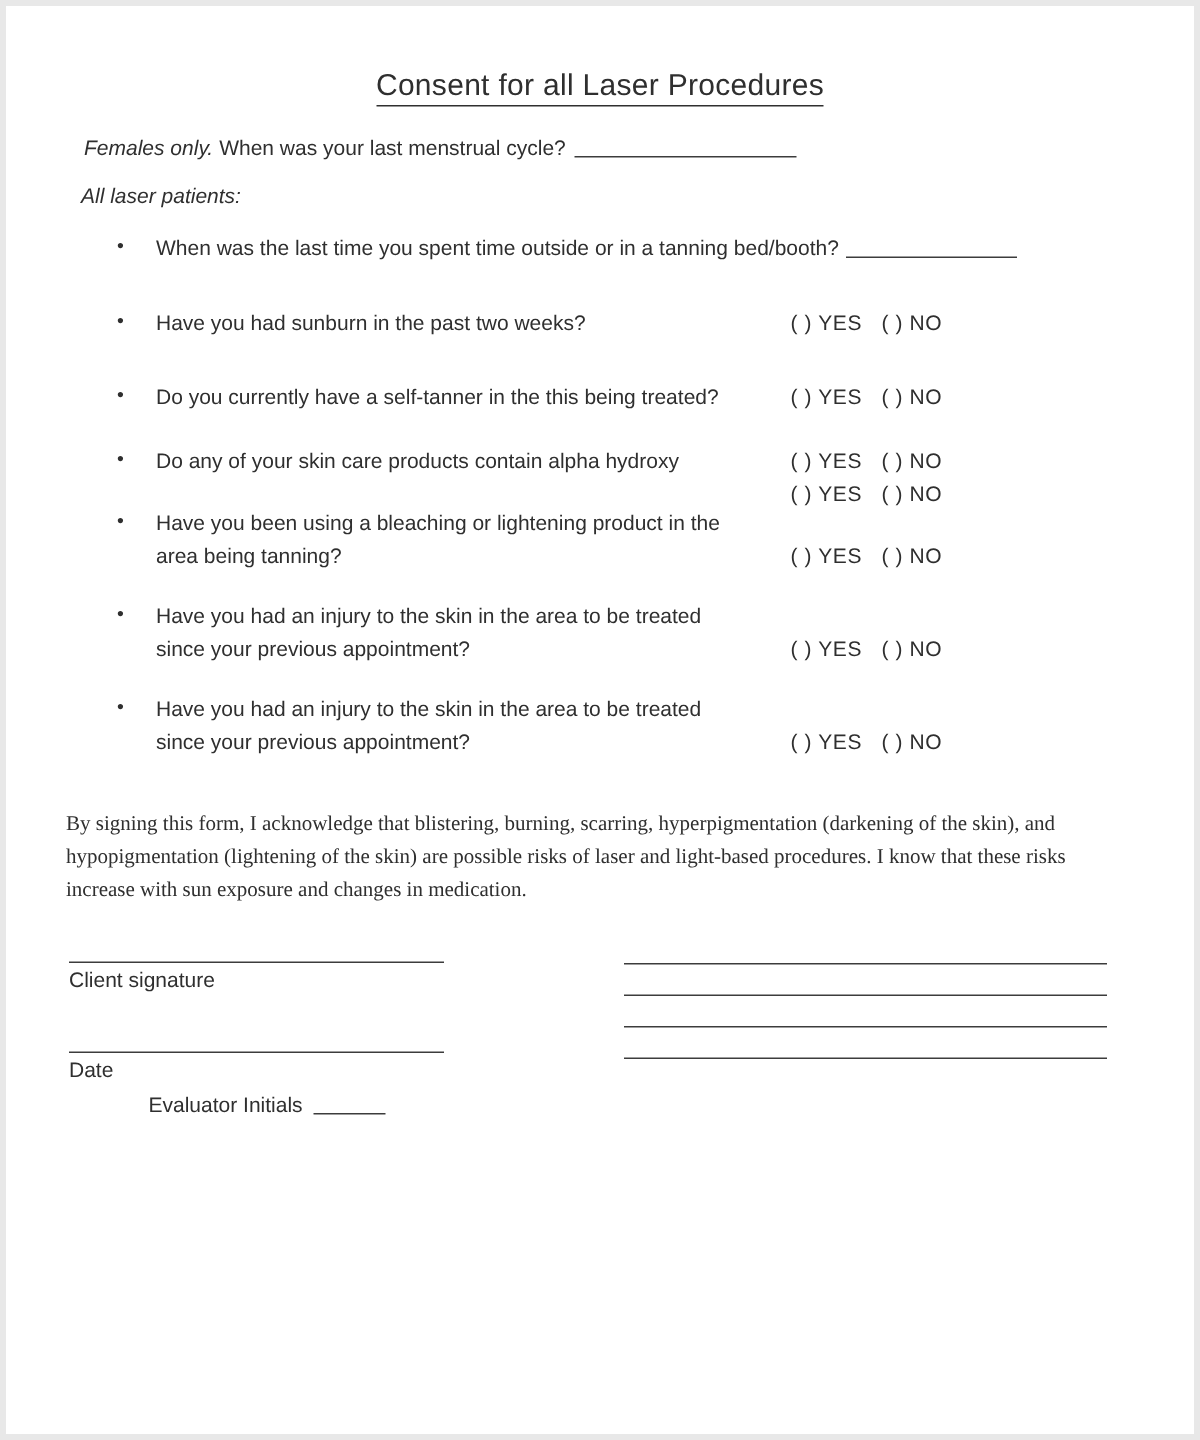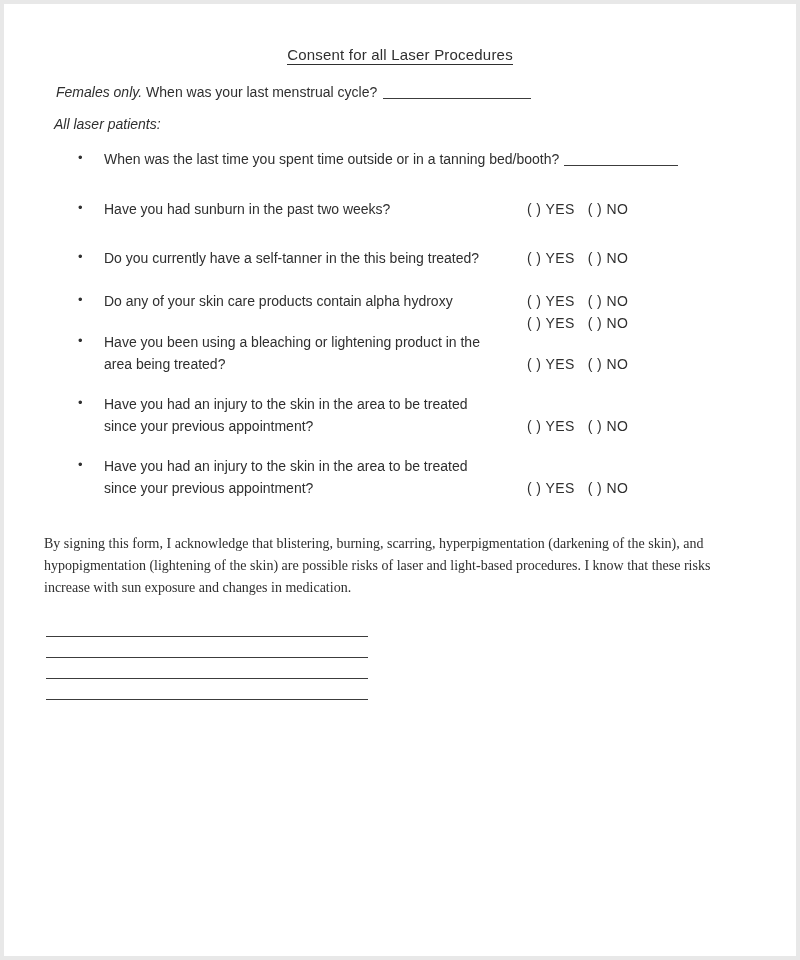--- a/index.html
+++ b/index.html
@@ -13,21 +13,21 @@
     font-family: "Liberation Sans", "DejaVu Sans", sans-serif;
     font-size: 14px;
     color: #2f2f2f;
     overflow: hidden;
   }
 
   
   .doc-title { margin-top: 42px; text-align: center; }
   .doc-title .title-text {
     display: inline-block;
-    font-size: 15px;
+    font-size: 20px;
     letter-spacing: 0.2px;
     border-bottom: 1.6px solid #2f2f2f;
     padding-bottom: 1px;
   }
 
   
   .blank {
     display: inline-block;
     border-bottom: 1.4px solid #3c3c3c;
     height: 13px;
@@ -122,21 +122,21 @@
         <span>(  ) YES</span><span class="no-opt">(  ) NO</span>
       </div>
       <div class="yesno second-line">
         <span>(  ) YES</span><span class="no-opt">(  ) NO</span>
       </div>
     </div>
 
     <div class="q-item mb18">
       <span class="bullet">•</span>
       <div>Have you been using a bleaching or lightening product in the</div>
-      <div>area being treated?</div>
+      <div>area being tanning?</div>
       <div class="yesno second-line">
         <span>(  ) YES</span><span class="no-opt">(  ) NO</span>
       </div>
     </div>
 
     <div class="q-item mb18">
       <span class="bullet">•</span>
       <div>Have you had an injury to the skin in the area to be treated</div>
       <div>since your previous appointment?</div>
       <div class="yesno second-line">
@@ -152,20 +152,29 @@
         <span>(  ) YES</span><span class="no-opt">(  ) NO</span>
       </div>
     </div>
 
   </div>
 
   <div class="ack">By signing this form, I acknowledge that blistering, burning, scarring, hyperpigmentation (darkening of the skin), and hypopigmentation (lightening of the skin) are possible risks of laser and light-based procedures. I know that these risks increase with sun exposure and changes in medication.</div>
 
   <div class="sig-area">
 
+    <div class="sig-left">
+      <div class="sig-line"></div>
+      <div class="sig-label">Client signature</div>
+      <div class="date-line"></div>
+      <div class="sig-label">Date</div>
+      <div class="initials-row">
+        <span>Evaluator Initials</span><span class="blank initials-blank"></span>
+      </div>
+    </div>
 
     <div class="sig-right">
       <div class="c-line first"></div>
       <div class="c-line rest"></div>
       <div class="c-line rest"></div>
       <div class="c-line rest"></div>
     </div>
 
   </div>
 

